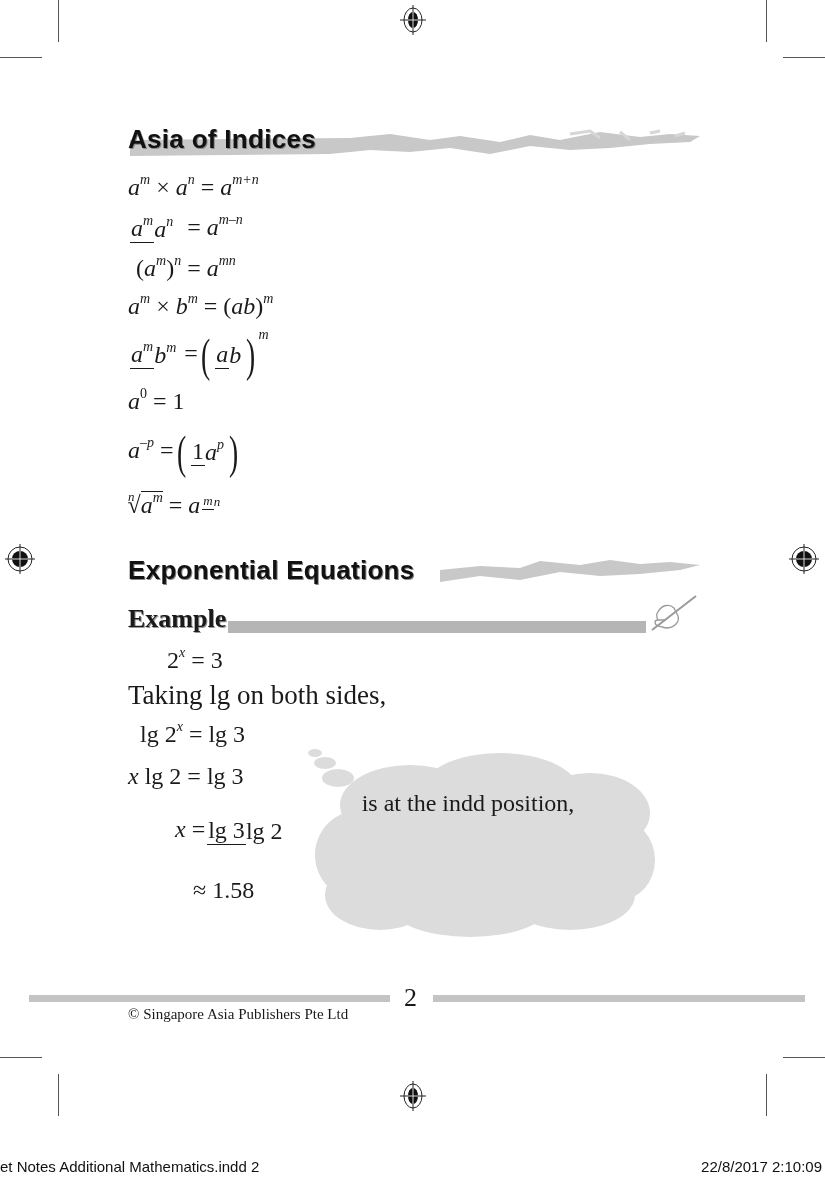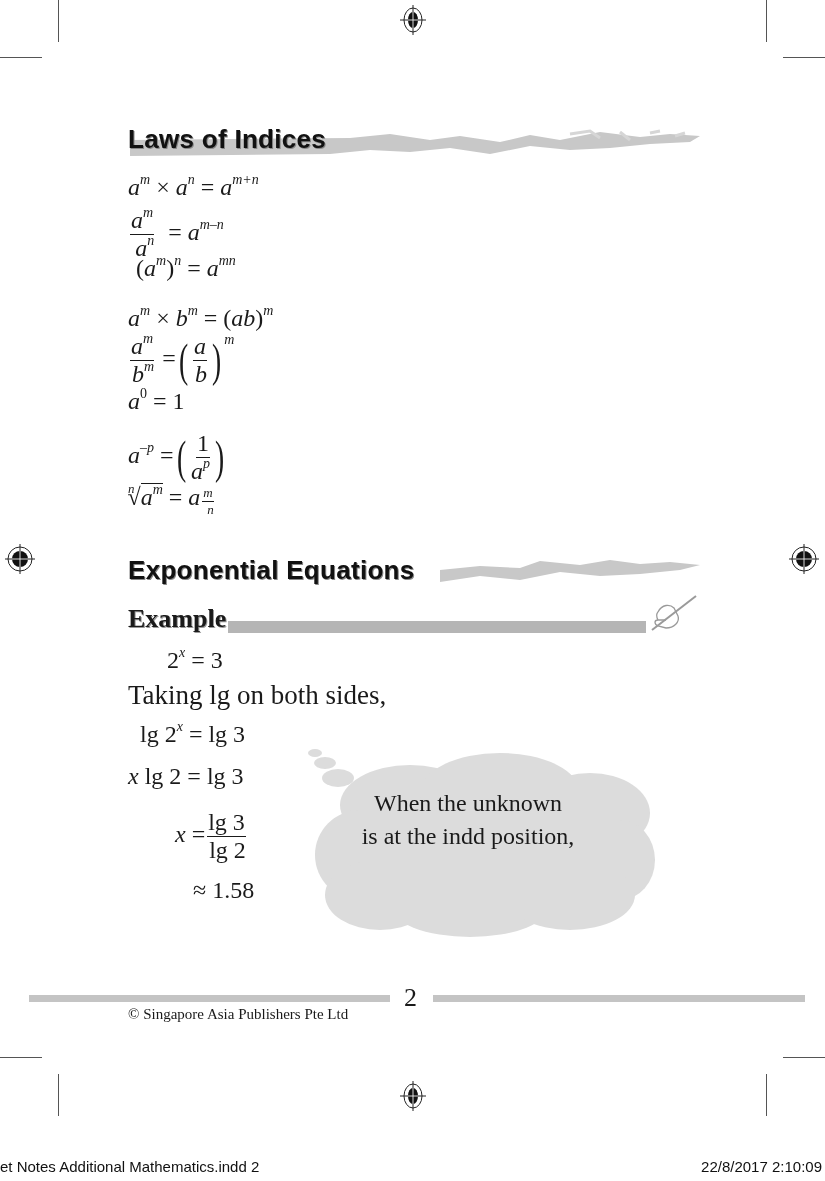--- a/index.html
+++ b/index.html
@@ -6,21 +6,21 @@
   body { width:825px; height:1181px; position:relative; overflow:hidden; font-family:"Liberation Serif", serif; color:#1a1a1a; }
   .abs { position:absolute; }
   .vline { position:absolute; width:1px; background:#555; }
   .hline { position:absolute; height:1px; background:#555; }
   .reg { position:absolute; width:34px; height:34px; }
   .heading { position:absolute; font-family:"Liberation Sans", sans-serif; font-weight:bold; font-size:26px; letter-spacing:0.3px; color:#111; text-shadow:1px 1px 0 #888; z-index:2; }
   .brush { position:absolute; height:22px; z-index:1; }
   .math { position:absolute; font-size:24px; line-height:1; white-space:nowrap; }
   .math i { font-style:italic; }
   sup { font-size:14px; vertical-align:0; position:relative; top:-11px; font-style:italic; }
-  .frac { display:inline-flex; flex-direction:column; align-items:flex-end; vertical-align:middle; margin:8px 2px; }
+  .frac { display:inline-flex; flex-direction:row; align-items:flex-start; vertical-align:middle; margin:16px 2px; }
   .frac .num { border-bottom:1.5px solid #1a1a1a; padding:0 1px 1px; line-height:1.05; }
   .frac .den { padding-top:1px; line-height:1.05; }
   .paren { font-size:46px; font-weight:200; display:inline-block; transform:scaleX(0.6); vertical-align:middle; line-height:1; }
   .example { position:absolute; font-family:"Liberation Serif", serif; font-weight:bold; font-size:26px; text-shadow:1px 1px 0 #999; }
   .ex-bar { position:absolute; background:#b5b5b5; }
   .text { position:absolute; font-size:27px; white-space:nowrap; }
   .cloud-text { position:absolute; font-size:24px; text-align:center; line-height:33px; width:340px; }
   .footer-bar { position:absolute; height:7px; background:#c4c4c4; }
   .slug { position:absolute; font-family:"Liberation Sans", sans-serif; font-size:15px; color:#111; white-space:nowrap;text-align:center; }
 </style>
@@ -66,36 +66,36 @@
   <line x1="17" y1="2" x2="17" y2="32" stroke="#222" stroke-width="1"></line>
   <line x1="4" y1="17" x2="30" y2="17" stroke="#222" stroke-width="1"></line>
   <line x1="17" y1="9" x2="17" y2="25" stroke="#fff" stroke-width="0.8"></line>
   <line x1="12" y1="17" x2="22" y2="17" stroke="#fff" stroke-width="0.8"></line>
 </svg>
 
 <svg class="brush" style="left:130px;top:128px;width:570px;height:32px;" viewBox="0 0 570 32">
   <path d="M0,12 L220,10 L260,6 L300,12 L330,8 L370,14 L400,7 L430,12 L470,4 L510,9 L540,6 L570,8 L560,14 L520,16 L480,20 L440,22 L400,18 L360,26 L320,20 L280,24 L240,22 L200,26 L0,28 Z" fill="#c8c8c8"></path>
   <path d="M440,6 L460,3 L470,10 M490,4 L500,12 M520,5 L530,3 M545,8 L555,5" stroke="#d6d6d6" stroke-width="3" fill="none"></path>
 </svg>
-<div class="heading" style="left:128px;top:124px;">Laws of Indices</div>
+<div class="heading" style="left:128px;top:124px;">Asia of Indices</div>
 
 <div class="math" style="left:128px;top:175px;">
   <i>a</i><sup>m</sup> <span>×</span> <i>a</i><sup>n</sup> <span>=</span> <i>a</i><sup>m+n</sup>
 </div>
 <div class="math" style="left:128px;top:200px;">
   <span class="frac">
       <span class="num"><i>a</i><sup>m</sup></span>
       <span class="den"><i>a</i><sup>n</sup></span>
     </span>
   &nbsp;<span>=</span> <i>a</i><sup>m–n</sup>
 </div>
 <div class="math" style="left:128px;top:256px;margin-left:8px;">
   (<i>a</i><sup>m</sup>)<sup>n</sup> <span>=</span> <i>a</i><sup>mn</sup>
 </div>
-<div class="math" style="left:128px;top:306px;">
+<div class="math" style="left:128px;top:294px;">
   <i>a</i><sup>m</sup> <span>×</span> <i>b</i><sup>m</sup> <span>=</span> (<i>ab</i>)<sup>m</sup>
 </div>
 <div class="math" style="left:128px;top:326px;">
   <span class="frac">
       <span class="num"><i>a</i><sup>m</sup></span>
       <span class="den"><i>b</i><sup>m</sup></span>
     </span>
   <span>=</span><span class="paren">(</span><span class="frac">
       <span class="num"><i>a</i></span>
       <span class="den"><i>b</i></span>
@@ -160,21 +160,20 @@
     <ellipse cx="290" cy="68" rx="60" ry="40"></ellipse>
     <ellipse cx="320" cy="115" rx="35" ry="40"></ellipse>
     <ellipse cx="60" cy="110" rx="45" ry="45"></ellipse>
     <ellipse cx="80" cy="150" rx="55" ry="35"></ellipse>
     <ellipse cx="170" cy="160" rx="80" ry="32"></ellipse>
     <ellipse cx="270" cy="150" rx="65" ry="35"></ellipse>
     <rect x="60" y="60" width="260" height="110"></rect>
   </g>
 </svg>
 <div class="cloud-text" style="left:298px;top:787px;">
-  <div>When the unknown</div>
   <div>is at the indd position,</div>
 </div>
 
 <div class="footer-bar" style="left:29px;top:995px;width:361px;"></div>
 <div class="footer-bar" style="left:433px;top:995px;width:372px;"></div>
 <div class="abs" style="left:404px;top:983px;font-size:26px;">2</div>
 <div class="abs" style="left:128px;top:1006px;font-size:15px;">© Singapore Asia Publishers Pte Ltd</div>
 
 <div class="slug" style="left:0;top:1158px;">et Notes Additional Mathematics.indd   2</div>
 <div class="slug" style="right:3px;top:1158px;">22/8/2017   2:10:09</div>

